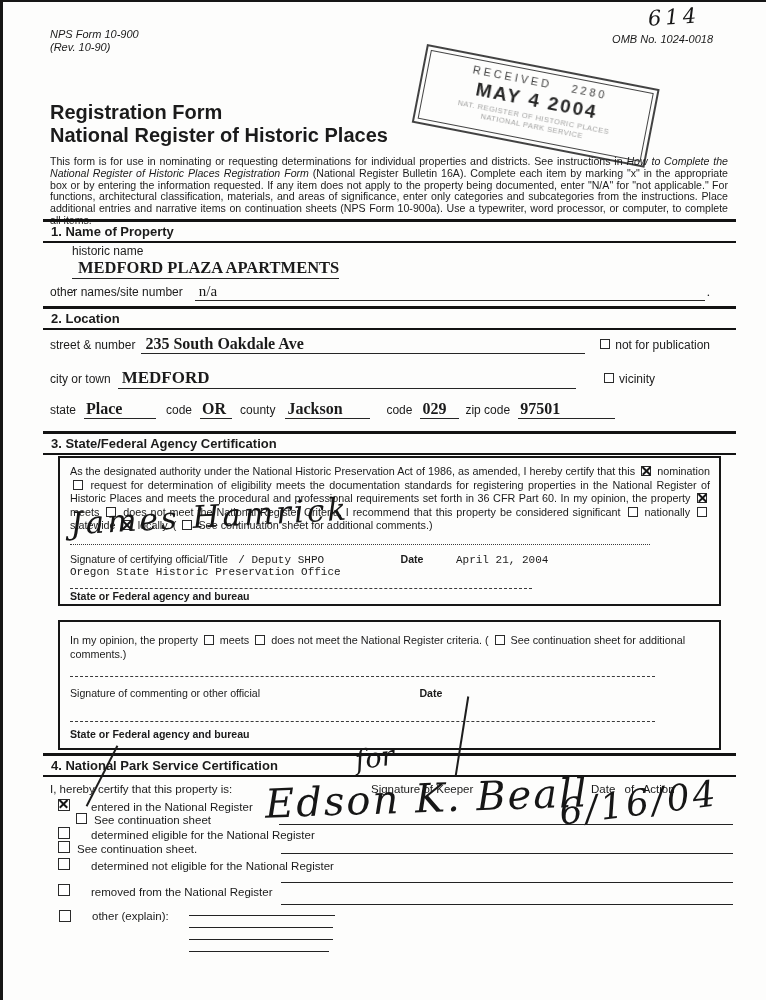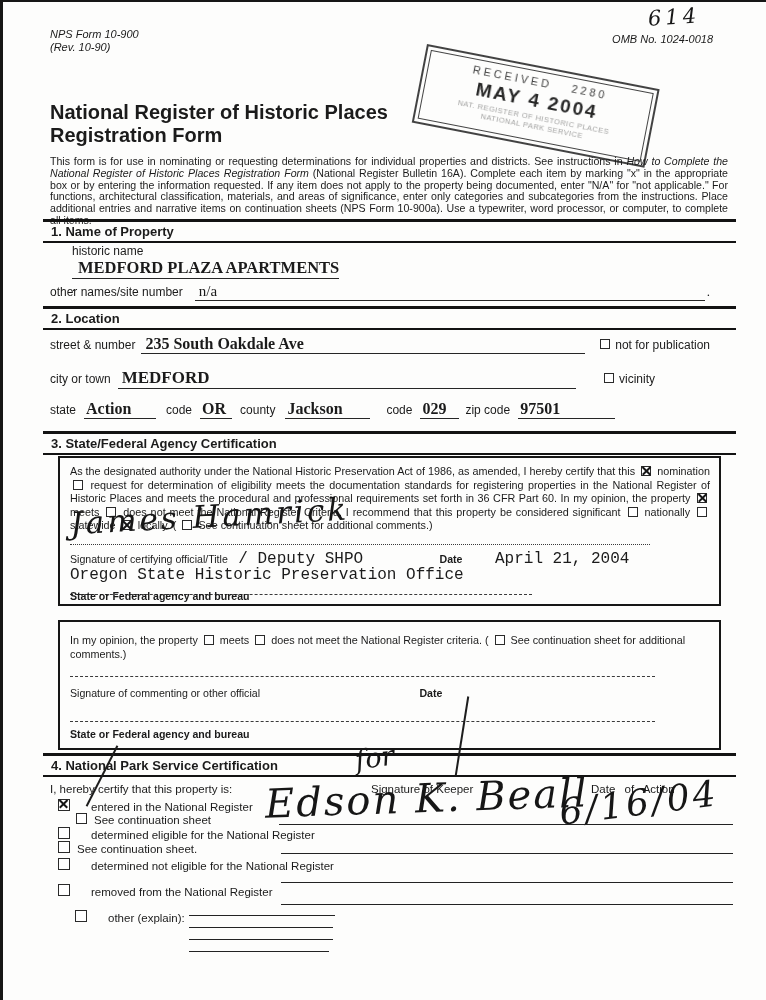--- a/index.html
+++ b/index.html
@@ -39,21 +39,21 @@
   .cb.checked::before { transform:rotate(45deg); }
   .cb.checked::after  { transform:rotate(-45deg); }
   .cb.handx::before, .cb.handx::after { width:14px; left:-2.5px; height:1.8px; }
 
   .certbox { position:absolute; left:55px; width:663px; box-sizing:border-box;
              border:2px solid #161616; background:transparent; }
   .certtext { font-size:10.8px; line-height:13.5px; text-align:justify; }
   .dotline { border-bottom:1.6px dotted #3a3a3a; }
   .dashline { border-bottom:1.6px dashed #3a3a3a; }
   .subl { font-size:10.6px; }
-  .typed { font-family:"Liberation Mono", monospace; font-size:16px; white-space:nowrap; }
+  .typed { font-family:"Liberation Mono", monospace; font-size:11px; white-space:nowrap; }
 
   .hline { position:absolute; border-top:1.6px solid #232323; height:0; }
 
   .stamp {
     position:absolute; left:424px; top:42px; width:237px; height:80px;
     border:2.5px solid #2e2e2e; transform:rotate(11deg); transform-origin:left top;
     opacity:.9; filter:blur(.3px); box-sizing:border-box;
   }
   .stamp-inner { position:absolute; left:3px; top:3px; right:3px; bottom:3px;
                  border:1.5px solid #2e2e2e; text-align:center; overflow:hidden; }
@@ -71,22 +71,22 @@
 
   <div class="abs tiny" style="left:47px; top:26px;">
     <div>NPS Form 10-900</div>
     <div>(Rev. 10-90)</div>
   </div>
   <div class="abs tiny" style="left:598px; top:31px; width:112px; text-align:right;">OMB No. 1024-0018</div>
   <div class="abs hand" style="left:645px; top:3px; font-size:21px; letter-spacing:4px; transform:rotate(-4deg);">614</div>
 
 
   <div class="abs bigtitle" style="left:47px; top:99px;">
+    <div>Registration Form</div>
     <div>National Register of Historic Places</div>
-    <div>Registration Form</div>
   </div>
 
   <div class="stamp">
     <div class="stamp-inner">
       <div class="stamp-l1">
         <span>RECEIVED</span>
         <span style="margin-left:14px;">2280</span>
       </div>
       <div class="stamp-l2">MAY  4 2004</div>
       <div class="stamp-l3">
@@ -125,21 +125,21 @@
 
   <div class="row" style="left:47px; top:366px; width:605px;">
     <span class="lbl">city or town</span>
     <span class="val uline" style="margin-left:7px; width:462px; font-size:17px; padding-left:4px;">MEDFORD</span>
     <span class="cb" style="margin-left:28px; width:8px; height:8px;"></span>
     <span class="lbl" style="margin-left:5px;">vicinity</span>
   </div>
 
   <div class="row" style="left:47px; top:398px;">
     <span class="lbl">state</span>
-    <span class="val uline" style="margin-left:8px; width:70px; font-size:16px; padding-left:2px;">Action</span>
+    <span class="val uline" style="margin-left:8px; width:70px; font-size:16px; padding-left:2px;">Place</span>
     <span class="lbl" style="margin-left:10px;">code</span>
     <span class="val uline" style="margin-left:8px; width:30px; font-size:16px; padding-left:2px;">OR</span>
     <span class="lbl" style="margin-left:8px;">county</span>
     <span class="val uline" style="margin-left:10px; width:83px; font-size:16px; padding-left:2px;">Jackson</span>
     <span class="lbl" style="margin-left:16px;">code</span>
     <span class="val uline" style="margin-left:8px; width:37px; font-size:16px; padding-left:2px;">029</span>
     <span class="lbl" style="margin-left:6px;">zip code</span>
     <span class="val uline" style="margin-left:8px; width:95px; font-size:16px; padding-left:2px;">97501</span>
   </div>
 
@@ -234,21 +234,21 @@
     <span class="s4lbl" style="margin-left:7px;">See continuation sheet.</span>
   </div>
   <div class="row" style="left:55px; top:856px;">
     <span class="cb" style="width:10px;height:10px;"></span>
     <span class="s4lbl" style="margin-left:21px;">determined not eligible for the National Register</span>
   </div>
   <div class="row" style="left:55px; top:882px;">
     <span class="cb" style="width:10px;height:10px;"></span>
     <span class="s4lbl" style="margin-left:21px;">removed from the National Register</span>
   </div>
-  <div class="row" style="left:72px; top:908px;">
+  <div class="row" style="left:56px; top:908px;align-items:flex-end;">
     <span class="cb" style="width:10px;height:10px;"></span>
     <span class="s4lbl" style="margin-left:21px;">other (explain):</span>
   </div>
 
   <div class="hline" style="left:186px; top:913px; width:146px;"></div>
   <div class="hline" style="left:186px; top:925px; width:144px;"></div>
   <div class="hline" style="left:186px; top:937px; width:144px;"></div>
   <div class="hline" style="left:186px; top:949px; width:140px;"></div>
 
 </div>

